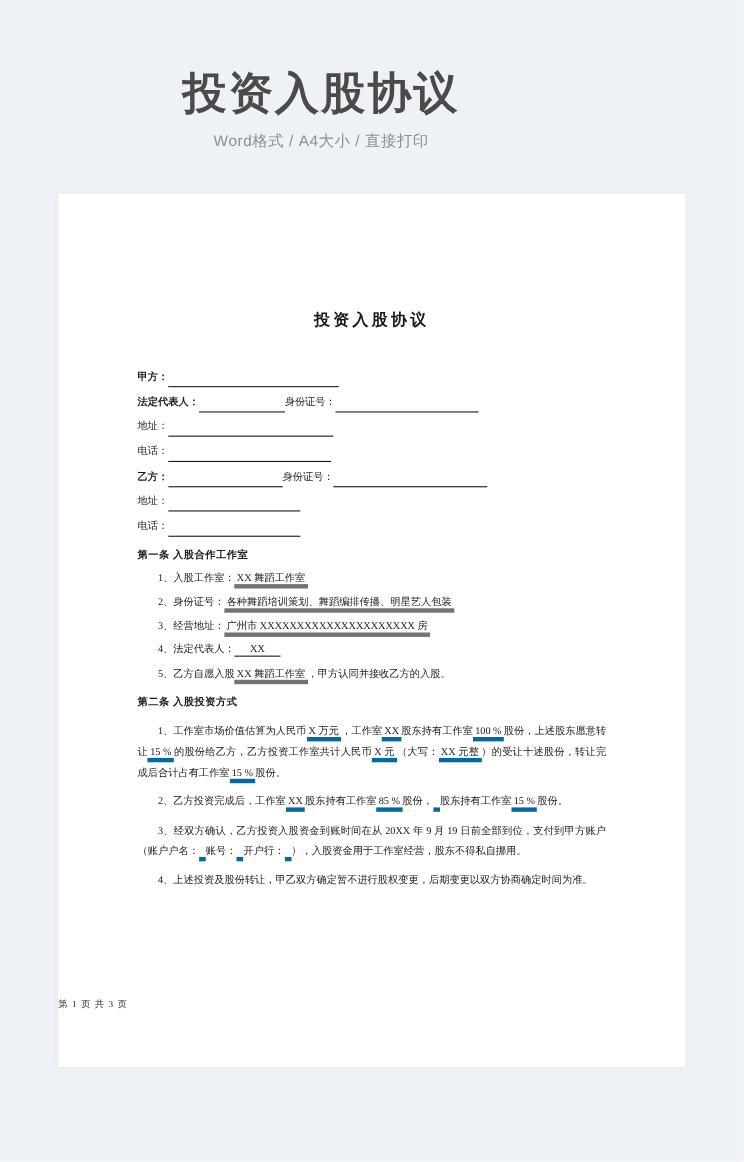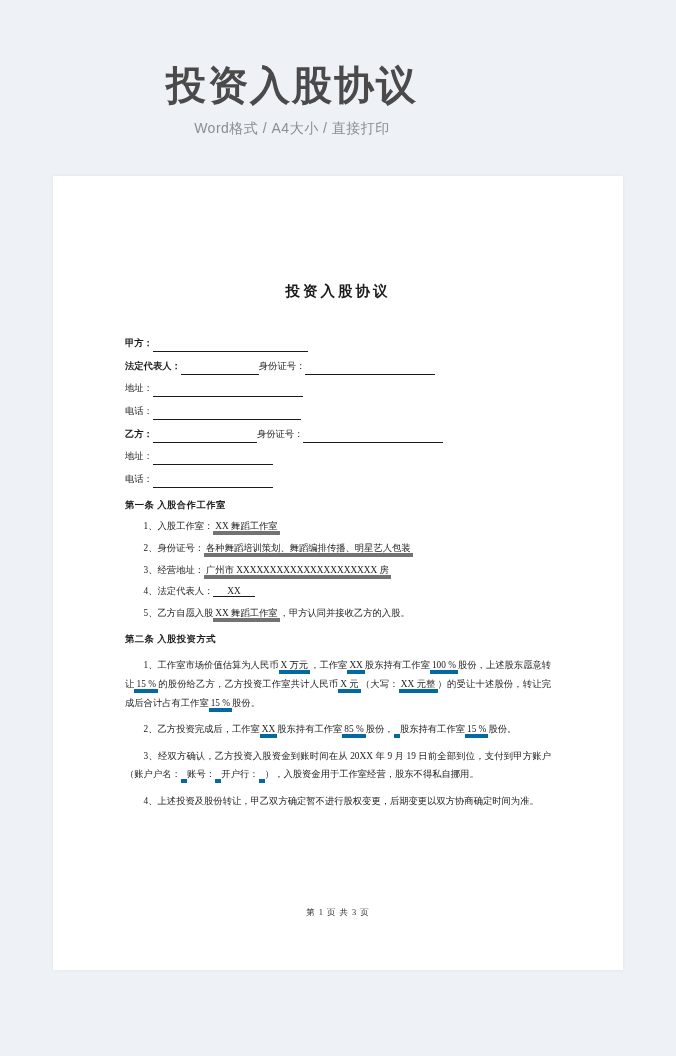--- a/index.html
+++ b/index.html
@@ -101,21 +101,20 @@
     line-height: 2.0;
   }
   .u { border-bottom: 4px solid #737373; padding: 0 2px; }
   .u-sp { border-bottom: 1px solid #1b1b1b; padding: 0 14px; }
   .u-long { border-bottom: 4px solid #0369a1; padding: 0 2px; }
   .footer-page {
     position: absolute;
     left: 0;
     right: 0;
     bottom: 52px;
-    text-align: center;
     font-size: 8.4px;
     color: #2b2b2b;
     letter-spacing: 1px;
   }
 </style>
 </head>
 <body>
 
 <div class="page-wrap">
 

